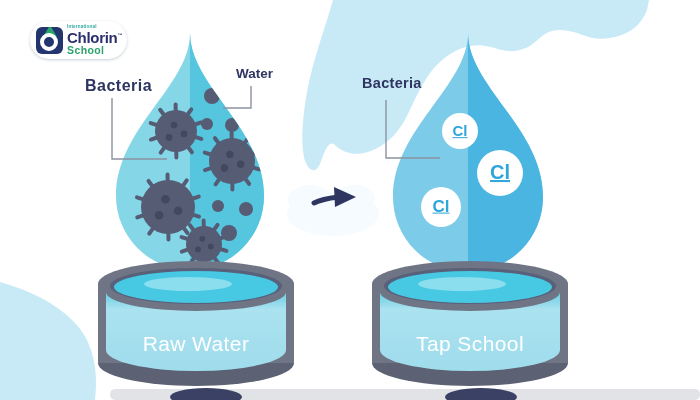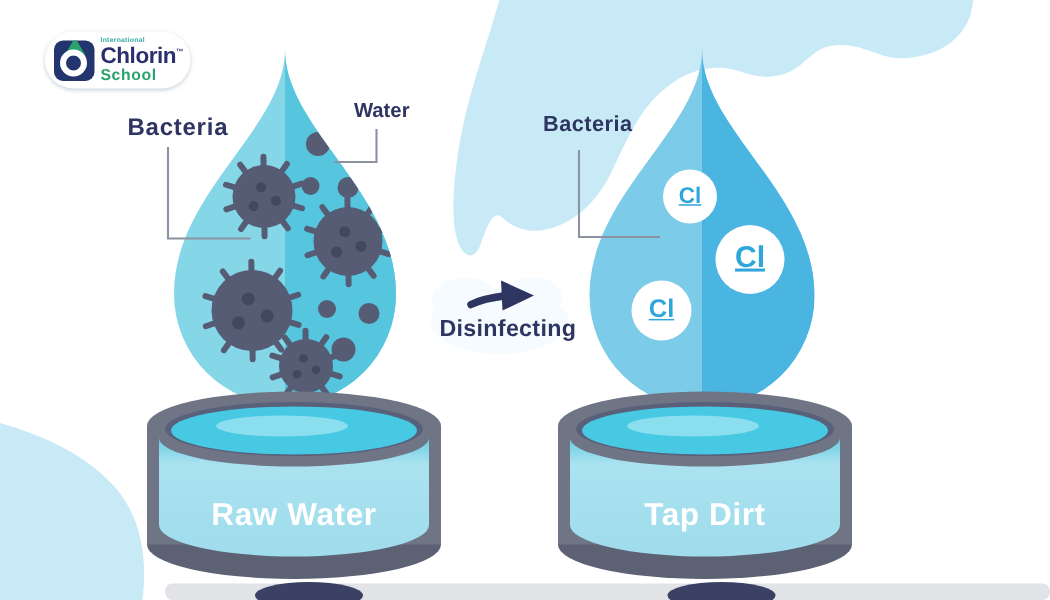--- a/index.html
+++ b/index.html
@@ -16,21 +16,21 @@
   .f-rim{fill:var(--basin-rim);}
   .f-rimD{fill:var(--basin-rim-dark);}
   .f-wEdge{fill:var(--water-edge);}
   .f-water{fill:var(--water);}
   .f-wHi{fill:var(--water-highlight);}
   .f-shadow{fill:var(--shadow);}
   .f-navy{fill:var(--label-navy);}
   .s-navy{stroke:var(--label-navy);}
   .s-line{stroke:var(--line-gray);stroke-width:1.4;fill:none;}
   .lbl{position:absolute;color:var(--label-navy);font-weight:800;white-space:nowrap;}
-  .basin-lbl{position:absolute;width:172px;text-align:center;color:#fff;font-weight:700;
+  .basin-lbl{position:absolute;width:172px;text-align:center;color:#fff;font-weight:400;
              font-size:21px;letter-spacing:.4px;}
   .cl-lbl{position:absolute;transform:translate(-50%,-52%);color:var(--cl-text);font-weight:800;text-decoration:underline;}
   
   .logo{position:absolute;left:30px;top:21px;width:97px;height:38px;background:#fff;
         border-radius:19px;box-shadow:0 1px 3px rgba(90,120,140,.35);display:flex;
         align-items:center;padding:0 6px;box-sizing:border-box;}
   .logo-badge{position:relative;width:27px;height:27px;background:var(--logo-navy);
               border-radius:6px;flex:0 0 27px;overflow:hidden;}
   .logo-drop{position:absolute;left:7px;top:-2px;width:0;height:0;
              border-left:7px solid transparent;border-right:7px solid transparent;
@@ -192,24 +192,23 @@
       <ellipse class="f-wEdge" cx="470" cy="286" rx="86" ry="18"></ellipse>
       <ellipse class="f-water" cx="470" cy="287" rx="82" ry="16"></ellipse>
       <ellipse class="f-wHi" cx="462" cy="284" rx="44" ry="7"></ellipse>
       <path fill="url(#panelGrad)" d="M380,292 A90,19 0 0 0 560,292 L560,350 A90,21 0 0 1 380,350 Z"></path>
     </g>
   </svg>
 
   <div class="lbl" style="left:85px;top:77px;font-size:16px;letter-spacing:.5px">Bacteria</div>
   <div class="lbl" style="left:236px;top:66px;font-size:13.5px">Water</div>
   <div class="lbl" style="left:362px;top:75px;font-size:14.5px;letter-spacing:.3px">Bacteria</div>
-  <div class="lbl" style="left:293px;top:211px;font-size:15.5px;letter-spacing:.2px">Disinfecting</div>
 
   <div class="basin-lbl" style="left:110px;top:332px">Raw Water</div>
-  <div class="basin-lbl" style="left:384px;top:332px">Tap Dirt</div>
+  <div class="basin-lbl" style="left:384px;top:332px">Tap School</div>
 
   <div id="cl-labels">
       <div class="cl-lbl" style="left: 460px; top: 131px; font-size: 15px;">Cl</div>
       <div class="cl-lbl" style="left: 500px; top: 173px; font-size: 20px;">Cl</div>
       <div class="cl-lbl" style="left: 441px; top: 207px; font-size: 17px;">Cl</div>
     </div>
 
   <div class="logo">
     <div class="logo-badge">
       <div class="logo-drop"></div>

